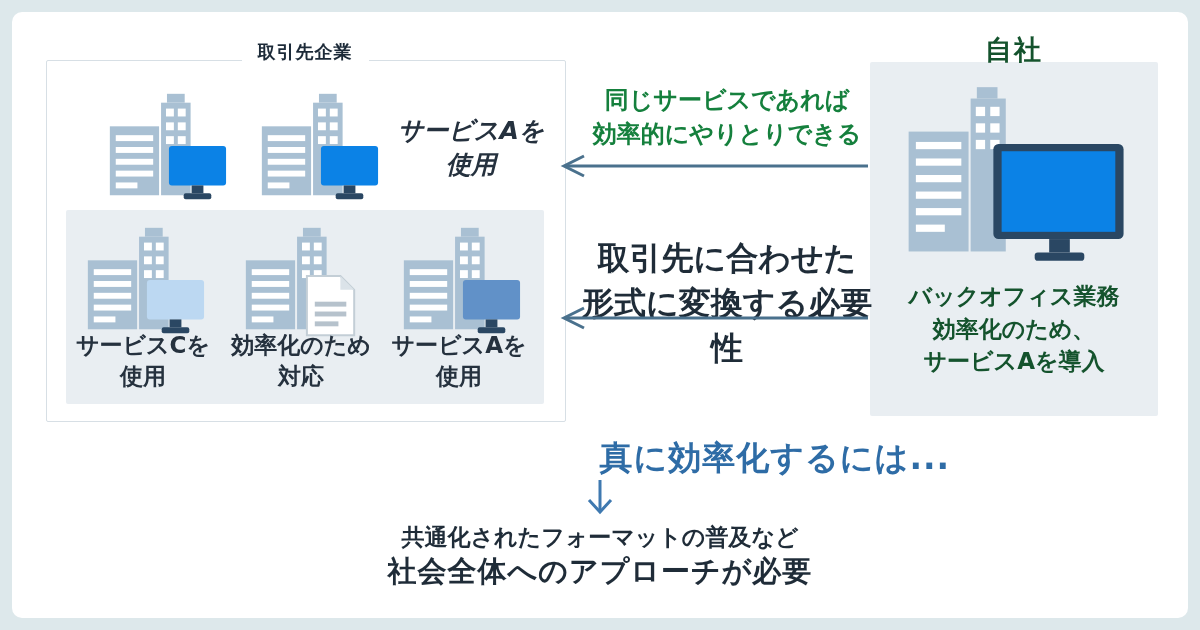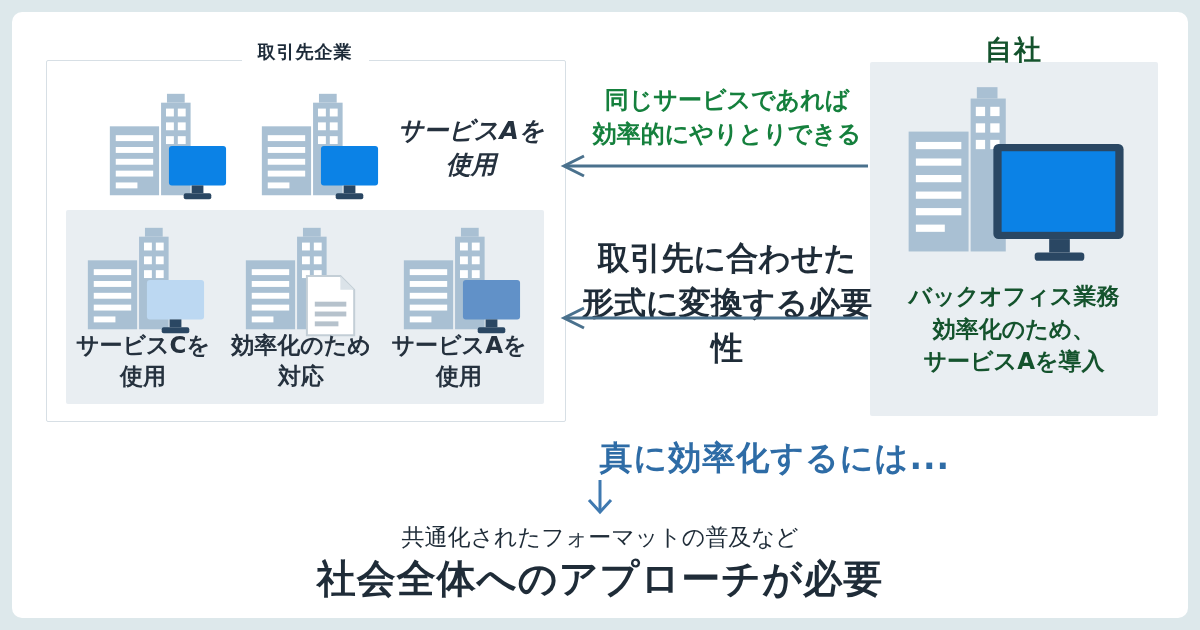--- a/index.html
+++ b/index.html
@@ -21,22 +21,22 @@
   .company-box{left:870px;top:62px;width:288px;height:354px;background:#e9eef2;border-radius:2px;}
   .company-title{left:870px;top:32px;width:288px;font-size:27px;font-weight:700;
                  color:#14532d;letter-spacing:2px;}
   .company-caption{left:882px;top:280px;width:264px;font-size:23px;font-weight:700;
                    color:#14532d;line-height:1.42;}
   .note{width:310px;line-height:1.4;font-weight:700;}
   .note-top{left:572px;top:84px;font-size:24px;color:#15803d;}
   .note-bottom{left:572px;top:236px;font-size:32px;color:#1f2c38;}
   .lead{left:250px;top:436px;width:700px;font-size:33px;font-weight:700;color:#2e6ca6;
         letter-spacing:1px;text-align:right;}
-  .sub{left:200px;top:522px;width:800px;font-size:23px;font-weight:400;color:#1f2c38;}
-  .main{left:150px;top:552px;width:900px;font-size:39px;font-weight:700;color:#1f2c38;
+  .sub{left:200px;top:522px;width:800px;font-size:23px;font-weight:700;color:#1f2c38;}
+  .main{left:150px;top:552px;width:900px;font-size:29px;font-weight:700;color:#1f2c38;
         letter-spacing:1px;text-align:center;}
 </style>
 </head>
 <body>
 
 <div class="canvas">
   <div class="card abs"></div>
 
   <div class="abs partners-box"></div>
   <div class="abs partners-title-wrap">

